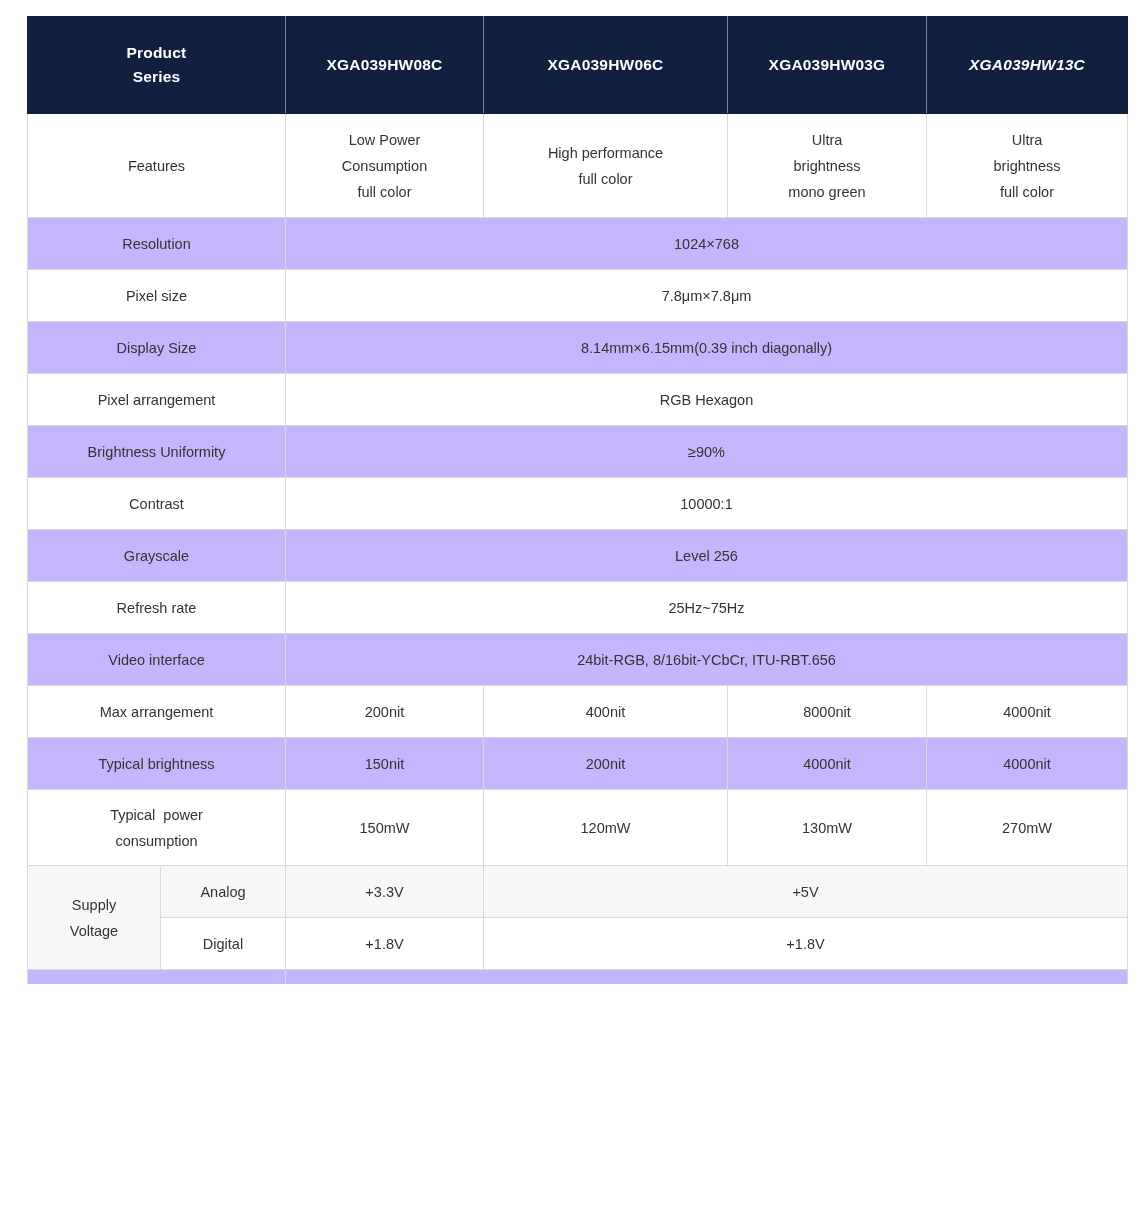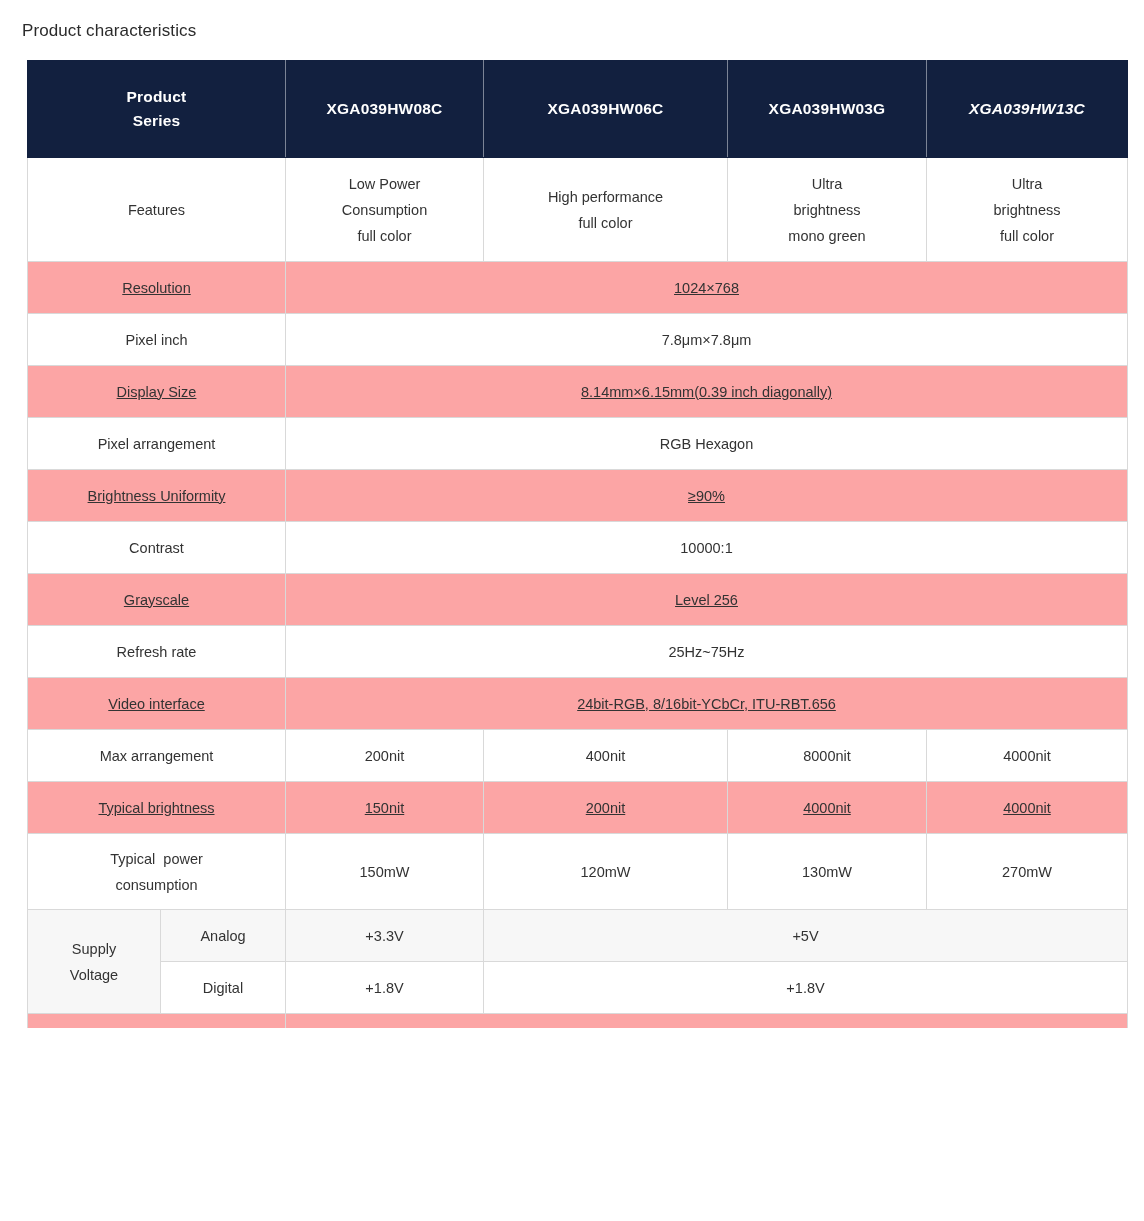--- a/index.html
+++ b/index.html
@@ -65,21 +65,21 @@
     font-size: 15.5px;
     letter-spacing: 0.2px;
     border: 1px solid #12203f;
     border-right-color: #7b8496;
     height: 88px;
     line-height: 24px;
     padding: 4px 6px;
   }
   table.spec thead th:last-child { border-right-color: #12203f; font-style: italic; }
 
-  tr.r-shade > td { background: #fca5a5; text-decoration: underline; }
+  tr.r-shade > td { background: #c4b5fd; }
   tr.r-plain > td { background: #ffffff; }
 
   td.cell-shade { background: #f7f7f7 !important; }
   td.cell-plain { background: #ffffff !important; }
 
   .h-features   { height: 104px; }
   .h-std        { height: 52px; }
   .h-twoline    { height: 76px; }
   .h-sub        { height: 52px; padding-left: 36px; }
   .h-cut        { height: 14px; }
@@ -88,21 +88,20 @@
     border-bottom: none;
     padding: 0;
     height: 14px;
   }
 </style>
 </head>
 <body>
 
 <div class="page">
 
-  <div class="page-title">Product characteristics</div>
 
   <div class="table-wrap">
     <table class="spec">
       <colgroup>
         <col class="c-label">
           <col class="c-sublbl">
         <col class="c-p1">
           <col class="c-p2">
           <col class="c-p3">
           <col class="c-p4">
@@ -135,21 +134,21 @@
 brightness
 full color</td>
         </tr>
 
         <tr class="r-shade h-std">
           <td colspan="2">Resolution</td>
           <td colspan="4">1024×768</td>
         </tr>
 
         <tr class="r-plain h-std">
-          <td colspan="2">Pixel inch</td>
+          <td colspan="2">Pixel size</td>
           <td colspan="4">7.8μm×7.8μm</td>
         </tr>
 
         <tr class="r-shade h-std">
           <td colspan="2">Display Size</td>
           <td colspan="4">8.14mm×6.15mm(0.39 inch diagonally)</td>
         </tr>
 
         <tr class="r-plain h-std">
           <td colspan="2">Pixel arrangement</td>

